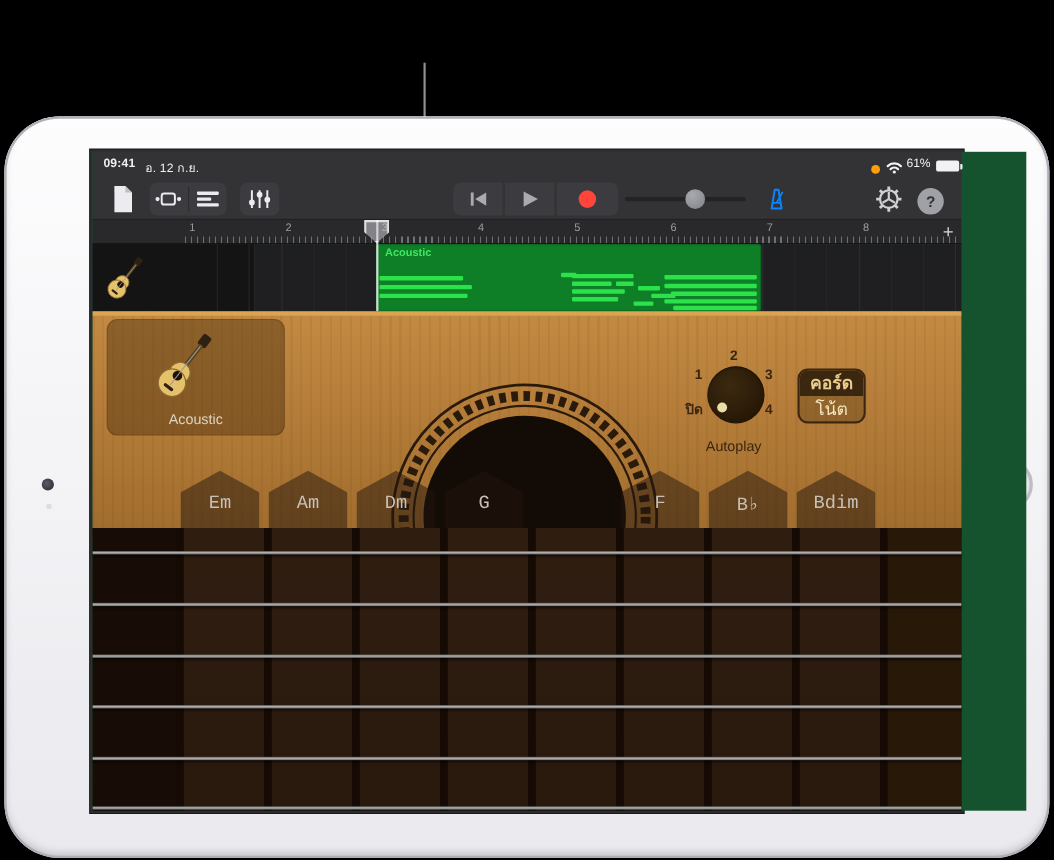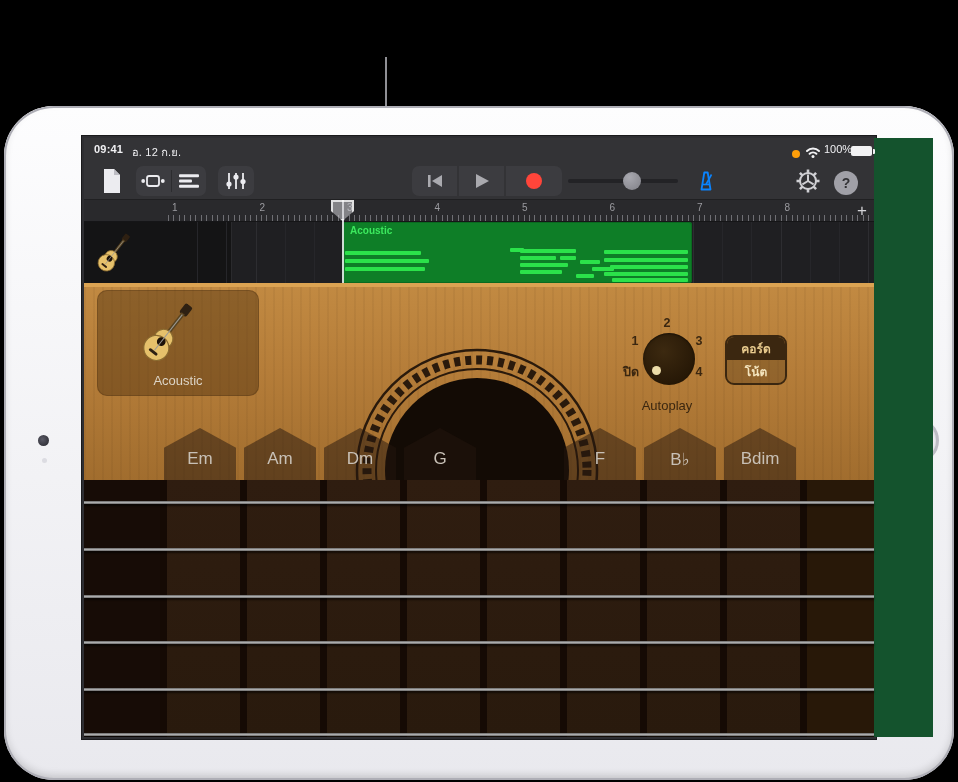--- a/index.html
+++ b/index.html
@@ -78,28 +78,28 @@
   #acoustic-label{position:absolute;left:0;right:0;bottom:8px;text-align:center;font-size:13px;color:#dcd4c6;}
   #soundhole-svg{position:absolute;left:243px;top:37px;}
   
   #knob{position:absolute;left:559px;top:50px;width:52px;height:52px;border-radius:50%;
         background:radial-gradient(circle at 40% 35%,#3c2910,#241605 80%);box-shadow:inset 0 1px 2px rgba(0,0,0,.5);}
   #knob-dot{position:absolute;left:9px;top:33px;width:9px;height:9px;border-radius:50%;background:#ecdca8;}
   .knob-label{position:absolute;transform:translate(-50%,-50%);font-size:12.5px;color:#3b2710;font-weight:bold;}
   #autoplay-label{position:absolute;left:583px;top:115px;transform:translateX(-50%);font-size:13px;color:#3b2710;}
   
   #mode-toggle{position:absolute;left:641px;top:52px;width:62px;height:50px;border:2px solid #3b2710;border-radius:9px;overflow:hidden;}
-  .mode-seg{width:100%;height:23px;display:flex;align-items:center;justify-content:center;font-size:12px;}
+  .mode-seg{width:100%;height:23px;display:flex;align-items:center;justify-content:center;font-size:16px;}
   #mode-chords{background:#3b2710;color:#e9cb8e;font-weight:bold;}
-  #mode-notes{background:rgba(59,39,16,.28);color:#f4e5bf;font-weight:bold;}
+  #mode-notes{background:rgba(59,39,16,.28);color:#f4e5bf;font-weight:normal;}
   
   #strips{position:absolute;left:0;top:290px;width:790px;height:52px;}
   .chord-strip{position:absolute;top:0;width:72px;height:52px;background:rgba(36,22,14,.5);
         clip-path:polygon(50% 0%,100% 38%,100% 100%,0% 100%,0% 38%);}
-  .chord-label{position:absolute;left:0;right:0;top:21px;text-align:center;font-size:17px;color:#c8c0b6;}
+  .chord-label{position:absolute;left:0;right:0;top:21px;text-align:center;font-size:17px;color:#c8c0b6;font-family:Liberation Mono, monospace;}
   .chord-label sup{font-size:10px;}
   
   #frets{position:absolute;left:0;top:342px;width:790px;height:257px;background:#221408;}
   #frets-topband{position:absolute;left:0;top:0;width:790px;height:6px;background:#2b1115;}
   #fret-left{position:absolute;left:0;top:0;width:78px;height:257px;background:#170c06;}
   .fret-col{position:absolute;top:0;height:257px;background:linear-gradient(180deg,#2f1d10,#291a0d);}
   .fret-div{position:absolute;top:0;width:7px;height:257px;background:#150a04;}
   .string-line{position:absolute;left:0;width:790px;height:3px;
         background:linear-gradient(180deg,#5c5c5c,#b2b2b2 45%,#6a6a6a);box-shadow:0 2px 2px rgba(0,0,0,.55);}
   
@@ -122,21 +122,21 @@
 
     <div id="header">
       <span id="status-time" class="status-text">09:41</span>
       <span id="status-date" class="status-text">อ. 12 ก.ย.</span>
       <div id="status-dot"></div>
       <svg id="wifi-icon" width="16" height="12" viewBox="0 0 16 12">
         <path d="M2,5 a8.5,8.5 0 0 1 12,0" fill="none" stroke="#f2f2f4" stroke-width="2" stroke-linecap="round"></path>
         <path d="M4.6,7.8 a5,5 0 0 1 6.8,0" fill="none" stroke="#f2f2f4" stroke-width="2" stroke-linecap="round"></path>
         <circle cx="8" cy="10.4" r="1.5" fill="#f2f2f4"></circle>
       </svg>
-      <span id="status-batt-pct">100%</span>
+      <span id="status-batt-pct">61%</span>
       <div id="battery-icon"></div>
 
       <div id="doc-btn" class="tb-btn">
         <svg width="20" height="26" viewBox="0 0 20 26">
           <path d="M2,1 h10 l6,6 v18 h-16 z" fill="#ececf0"></path>
           <path d="M12,1 l6,6 h-6 z" fill="#bdbdc4"></path>
         </svg>
       </div>
 
       <div id="seg-lcd-tracks" class="tb-btn">

